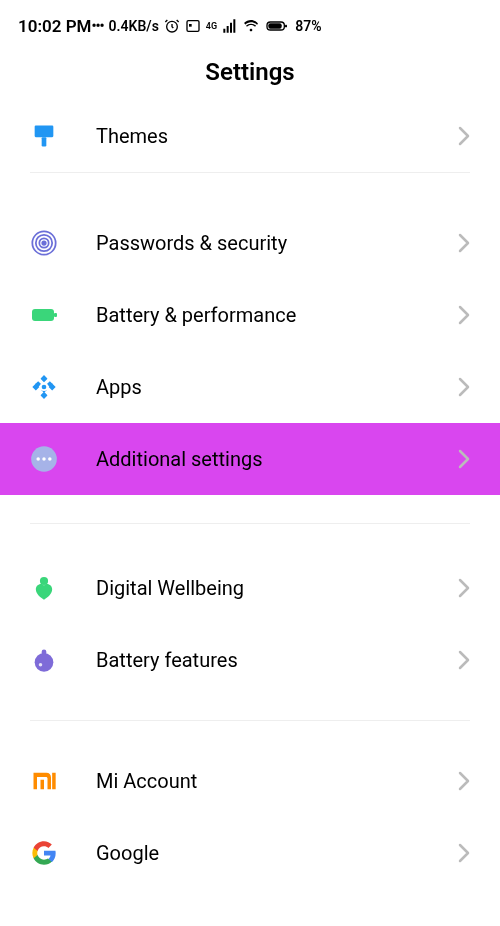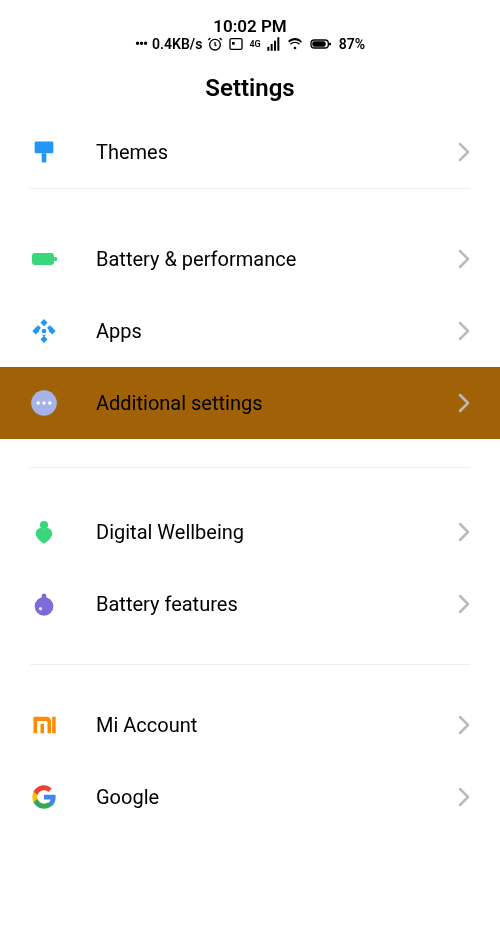--- a/index.html
+++ b/index.html
@@ -10,26 +10,25 @@
     body {
       width: 500px;
       height: 926px;
       font-family: -apple-system, BlinkMacSystemFont, "Segoe UI", Roboto, sans-serif;
       background: #fff;
       color: #000;
       overflow: hidden;
     }
     .status-bar {
       display: flex;
-      justify-content: center;
+      justify-content: flex-start;
       align-items: center;
       padding: 16px 18px 4px 18px;
       font-size: 16px;
       font-weight: 600;
-      flex-direction: column;
     }
     .status-left {
       font-size: 17px;
     }
     .status-right {
       display: flex;
       align-items: center;
       gap: 5px;
       font-size: 14px;
     }
@@ -61,21 +60,21 @@
     .group-spacer {
       height: 34px;
     }
     .item {
       display: flex;
       align-items: center;
       padding: 22px 30px;
       position: relative;
     }
     .item.selected {
-      background: #a16207;
+      background: #d946ef;
     }
     .item-icon {
       width: 28px;
       height: 28px;
       margin-right: 38px;
       display: flex;
       align-items: center;
       justify-content: center;
       flex-shrink: 0;
     }
@@ -135,20 +134,34 @@
     </div>
     <span class="item-label">Themes</span>
     <svg class="chevron" viewBox="0 0 12 20" fill="none">
         <path d="M2 2l8 8-8 8" stroke="currentColor" stroke-width="2.5" stroke-linecap="round" stroke-linejoin="round"></path>
       </svg>
   </div>
 
   <div class="group-divider"></div>
   <div class="group-spacer"></div>
 
+  <div class="item">
+    <div class="item-icon">
+      <svg viewBox="0 0 24 24" fill="none" stroke="#6B6FD8" stroke-width="1.5">
+          <circle cx="12" cy="12" r="10"></circle>
+          <circle cx="12" cy="12" r="7"></circle>
+          <circle cx="12" cy="12" r="4"></circle>
+          <circle cx="12" cy="12" r="1.5" fill="#6B6FD8"></circle>
+        </svg>
+    </div>
+    <span class="item-label">Passwords &amp; security</span>
+    <svg class="chevron" viewBox="0 0 12 20" fill="none">
+        <path d="M2 2l8 8-8 8" stroke="currentColor" stroke-width="2.5" stroke-linecap="round" stroke-linejoin="round"></path>
+      </svg>
+  </div>
 
   <div class="item">
     <div class="item-icon">
       <svg viewBox="0 0 28 24">
           <rect x="2" y="6" width="22" height="12" rx="3" fill="#3AD67A"></rect>
           <rect x="24" y="10" width="3" height="4" rx="1" fill="#3AD67A"></rect>
         </svg>
     </div>
     <span class="item-label">Battery &amp; performance</span>
     <svg class="chevron" viewBox="0 0 12 20" fill="none">

